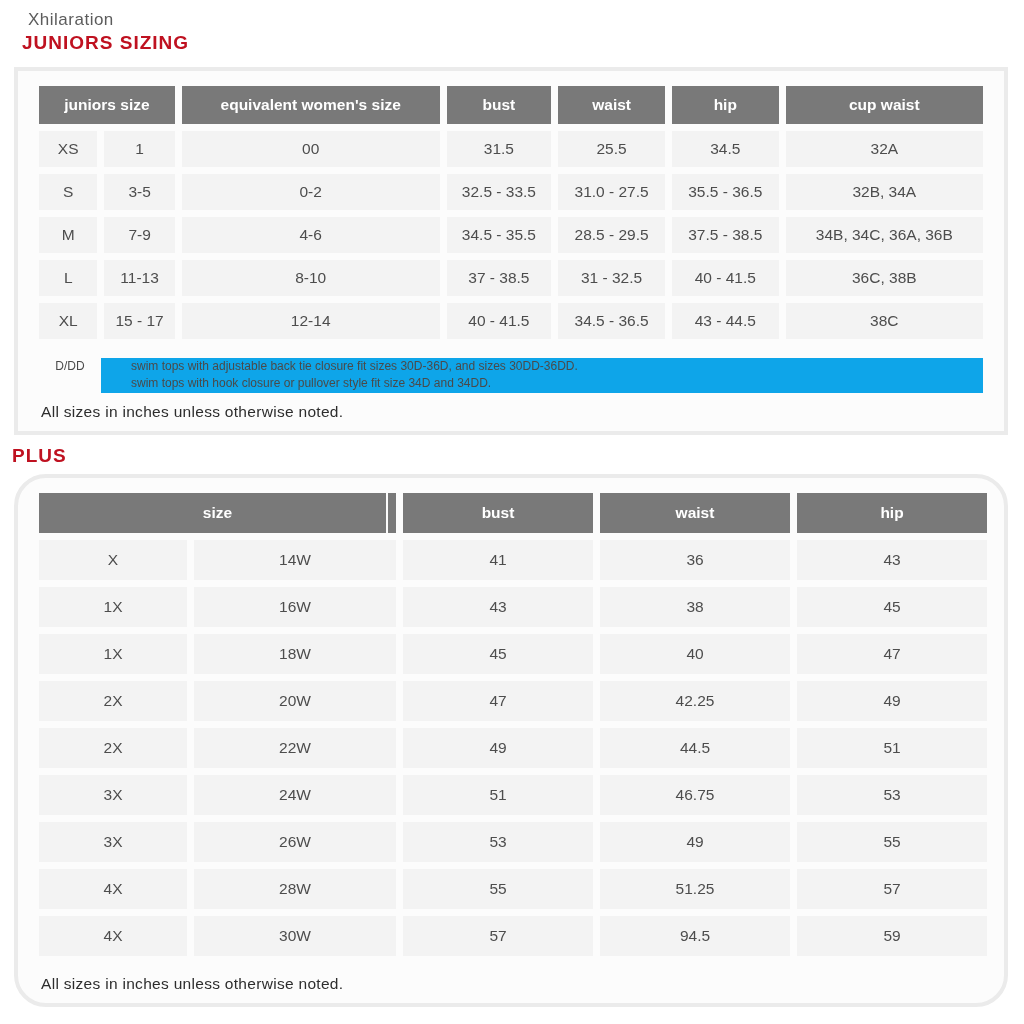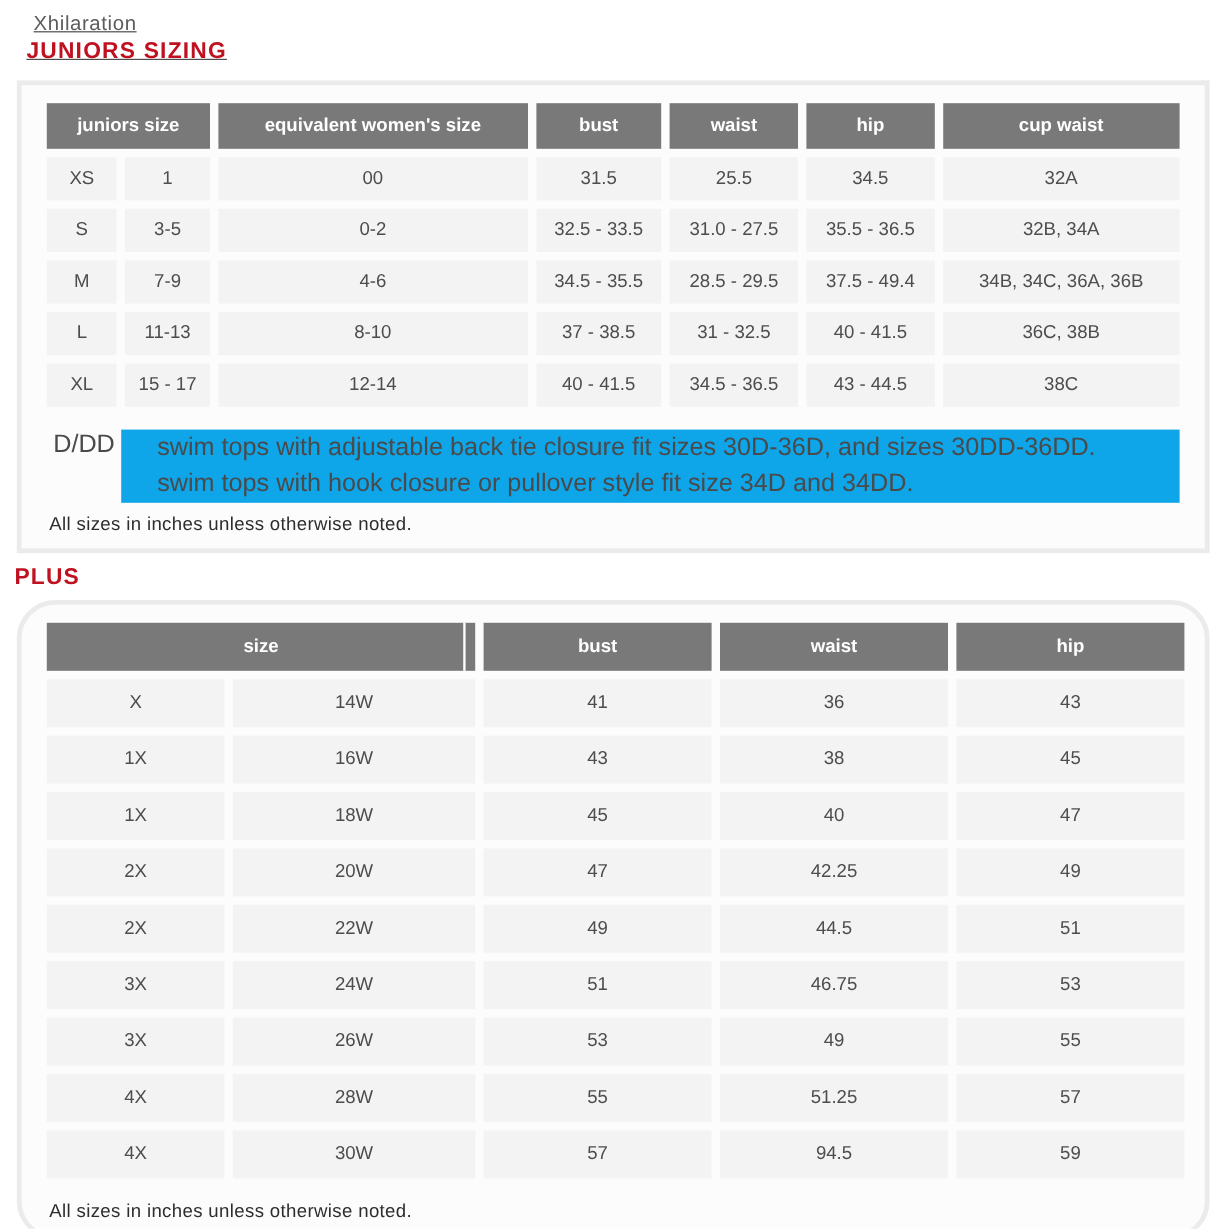--- a/index.html
+++ b/index.html
@@ -5,21 +5,21 @@
   * { margin: 0; padding: 0; box-sizing: border-box; }
   html, body { background: #ffffff; }
   body {
     width: 1024px; height: 1024px;
     font-family: "Liberation Sans", "DejaVu Sans", sans-serif;
     color: #4d4d4d;
     overflow: hidden;
   }
   .page { width: 1024px; height: 1024px; }
 
-  .title-block { padding: 10px 12px 0 28px; text-decoration: underline; }
+  .title-block { padding: 10px 12px 0 28px; }
   .brand {
     font-size: 17px; color: #5c5c5c; letter-spacing: 0.5px;
   }
   .red-heading {
     margin-left: -6px;
     font-size: 19px; font-weight: bold; color: #bf1120;
     letter-spacing: 1px; margin-top: 2px;
   }
   .red-heading.plus { margin-left: 12px; margin-top: 10px; }
 
@@ -52,21 +52,21 @@
   .plus-panel table.size-table td { height: 40px; }
 
   th.size-split::after {
     content: ""; position: absolute; top: 0; bottom: 0; right: 8px;
     width: 2px; background: #fcfcfc;
   }
 
   .ddd-row {
     display: flex; align-items: flex-start;
     margin: 12px 7px 0 7px;
-    font-size: 21px; color: #4a4a4a;
+    font-size: 12px; color: #4a4a4a;
   }
   .ddd-label { width: 62px; flex: 0 0 62px; text-align: center; padding-top: 1px; }
   .ddd-note { flex: 1; padding-left: 30px; line-height: 1.45; background: #0ea5e9; }
 
   .footnote {
     margin: 10px 0 2px 9px;
     font-size: 15.5px; color: #2d2d2d;
     letter-spacing: 0.3px;
   }
   .plus-panel .footnote { margin-top: 12px; }
@@ -120,21 +120,21 @@
             <td>31.0 - 27.5</td>
             <td>35.5 - 36.5</td>
             <td>32B, 34A</td>
           </tr>
           <tr>
             <td>M</td>
             <td>7-9</td>
             <td>4-6</td>
             <td>34.5 - 35.5</td>
             <td>28.5 - 29.5</td>
-            <td>37.5 - 49.4</td>
+            <td>37.5 - 38.5</td>
             <td>34B, 34C, 36A, 36B</td>
           </tr>
           <tr>
             <td>L</td>
             <td>11-13</td>
             <td>8-10</td>
             <td>37 - 38.5</td>
             <td>31 - 32.5</td>
             <td>40 - 41.5</td>
             <td>36C, 38B</td>

